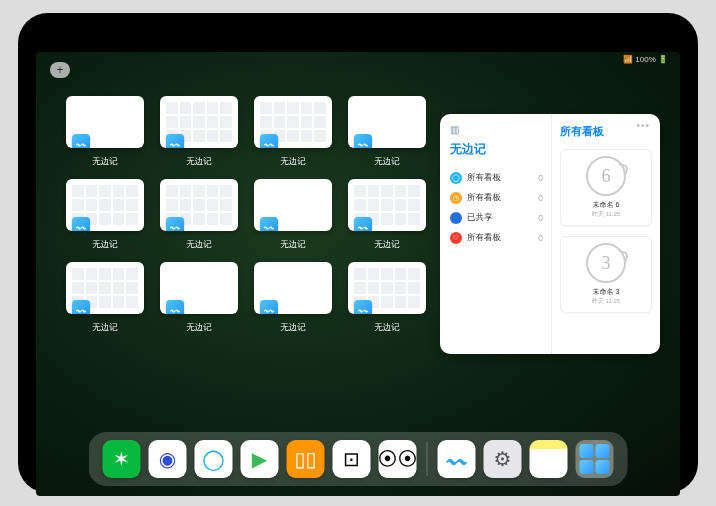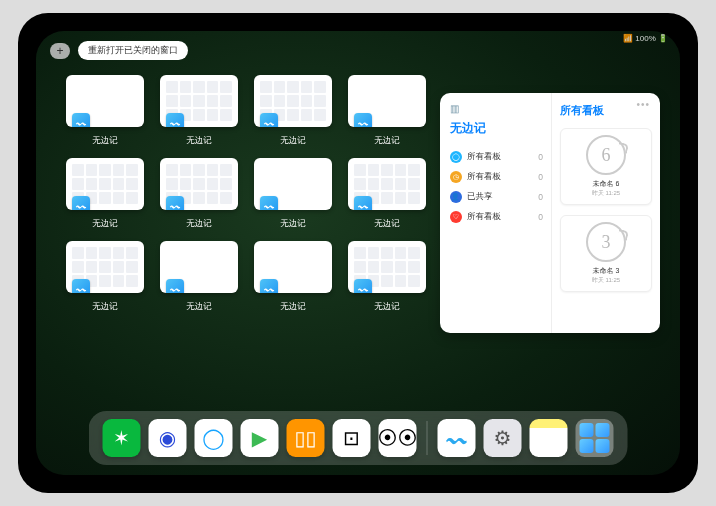--- a/index.html
+++ b/index.html
@@ -1,18 +1,18 @@
 <!DOCTYPE html>
 <html><head>
   <meta charset="utf-8">
   <style>
     * { margin: 0; padding: 0; box-sizing: border-box; }
     body { width: 716px; height: 506px; background: #ddd; display: flex; align-items: center; justify-content: center; font-family: -apple-system, "PingFang SC", sans-serif; }
     .frame { width: 680px; height: 480px; background: #000; border-radius: 30px; padding: 18px; position: relative; }
-    .screen { width: 100%; height: 100%; background: radial-gradient(ellipse at 40% 40%, #1a3a1f, #0a1f0f 60%, #051008); border-radius: 28px; position: relative; overflow: hidden; }
+    .screen { width: 100%; height: 100%; background: radial-gradient(ellipse at 40% 40%, #1a3a1f, #0a1f0f 60%, #051008); border-radius: 4px; position: relative; overflow: hidden; margin-top: 21px; }
     .status { position: absolute; top: 3px; right: 12px; font-size: 8px; color: #fff; opacity: .8; }
     .topbar { position: absolute; top: 10px; left: 14px; display: flex; gap: 8px; align-items: center; }
     .plus { width: 20px; height: 16px; background: rgba(200,200,200,.85); border-radius: 9px; display:flex; align-items:center; justify-content:center; font-size:12px; color:#333; }
     .pill { background: #fff; border-radius: 10px; padding: 3px 10px; font-size: 9px; color: #333; }
     .tiles { position: absolute; top: 44px; left: 30px; display: grid; grid-template-columns: repeat(4, 78px); grid-auto-rows: 75px; gap: 8px 16px; }
     .tile { display: flex; flex-direction: column; align-items: center; }
     .tile-thumb { width: 78px; height: 52px; background: #fff; border-radius: 6px; position: relative; box-shadow: 0 2px 4px rgba(0,0,0,.3); overflow:hidden; }
     .tile-thumb.stack::before { content:""; position:absolute; top:-3px; left:3px; width:78px; height:52px; background:#fff; border-radius:6px; z-index:-1; box-shadow:0 1px 2px rgba(0,0,0,.2);}
     .cal-lines { position:absolute; inset:6px; display:grid; grid-template-columns:repeat(5,1fr); grid-template-rows:repeat(3,1fr); gap:2px; }
     .cal-lines span { background:#eef0f4; border-radius:1px; }
@@ -41,21 +41,20 @@
     .dock-folder span { background:linear-gradient(135deg,#6cf,#39f); border-radius:3px;}
   </style>
 </head>
 <body>
 
 <div class="frame">
   <div class="screen">
     <div class="status">📶 100% 🔋</div>
     <div class="topbar">
       <div class="plus">+</div>
-      <div class="pill">重新打开已关闭的窗口</div>
     </div>
 
     <div class="tiles" id="tiles">
         <div class="tile">
           <div class="tile-thumb">
             <div class="app-badge">〰</div>
           </div>
           <div class="tile-label">无边记</div>
         </div>
         <div class="tile">

